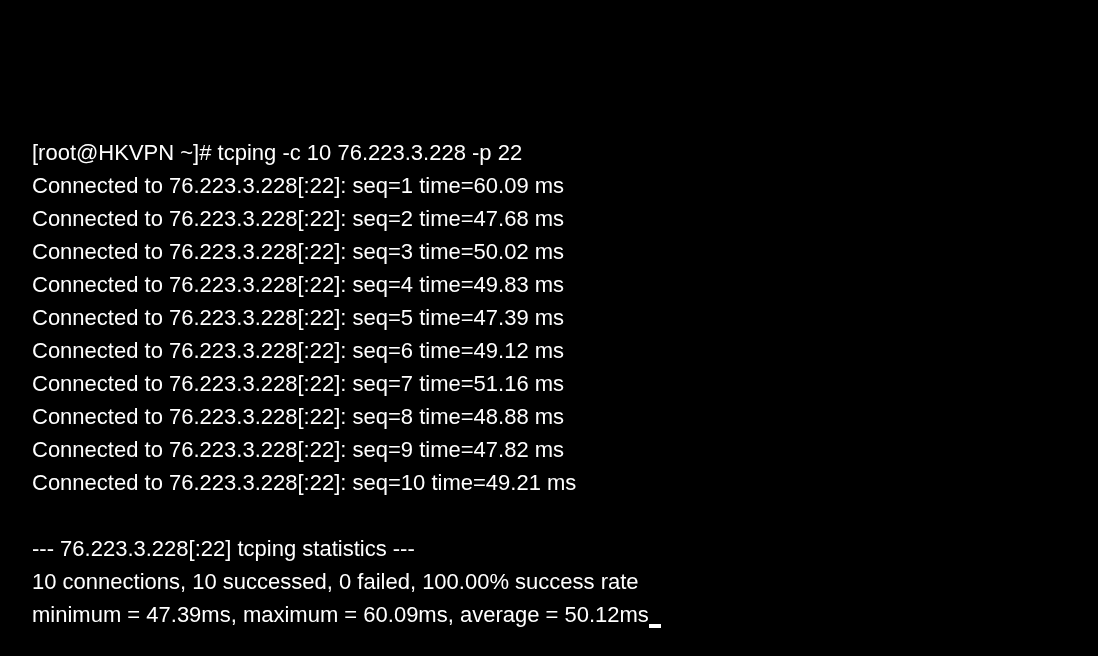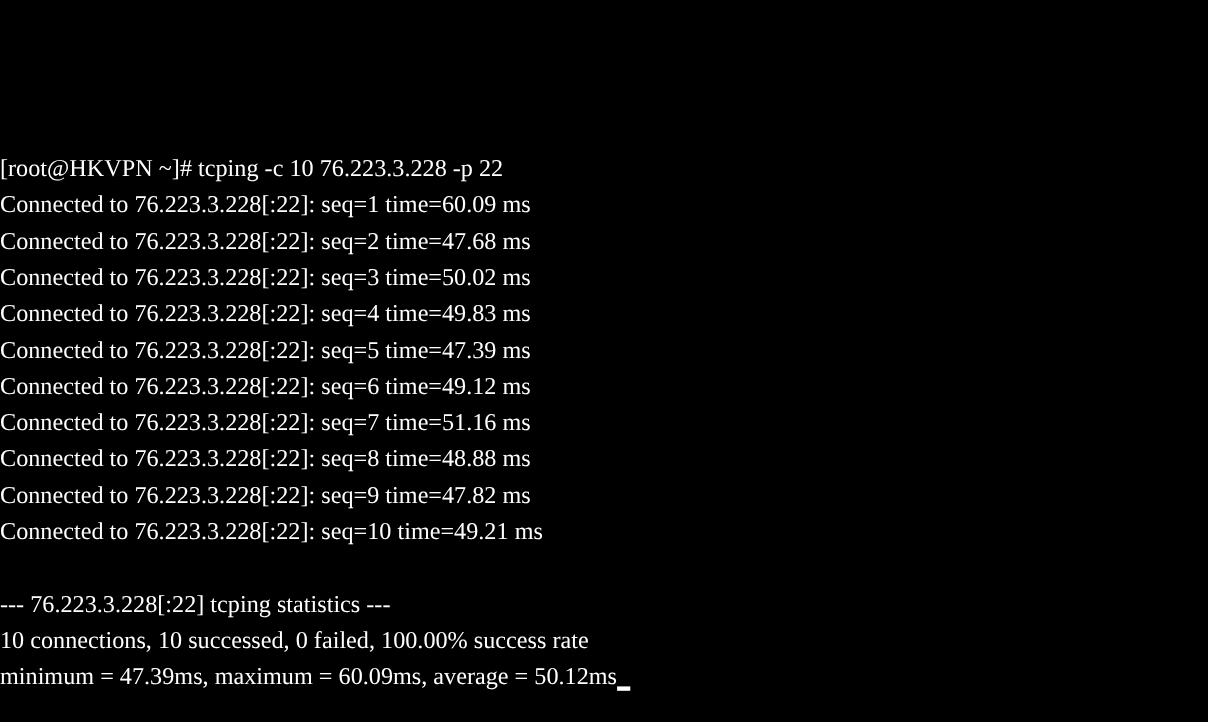--- a/index.html
+++ b/index.html
@@ -13,21 +13,22 @@
       font-family: 'Consolas', 'Monaco', 'Courier New', monospace;
       font-size: 22px;
       line-height: 1.5;
       padding: 4px 0;
       width: 1098px;
       height: 656px;
       overflow: hidden;
       white-space: pre;
     }
     .terminal {
-      font-family: Liberation Serif, serif;
+      font-family: Liberation Sans, sans-serif;
+      padding-left: 32px;
     }
     .line {
       display: block;
     }
     .cursor {
       display: inline-block;
       width: 12px;
       height: 4px;
       background: #fff;
       vertical-align: bottom;

